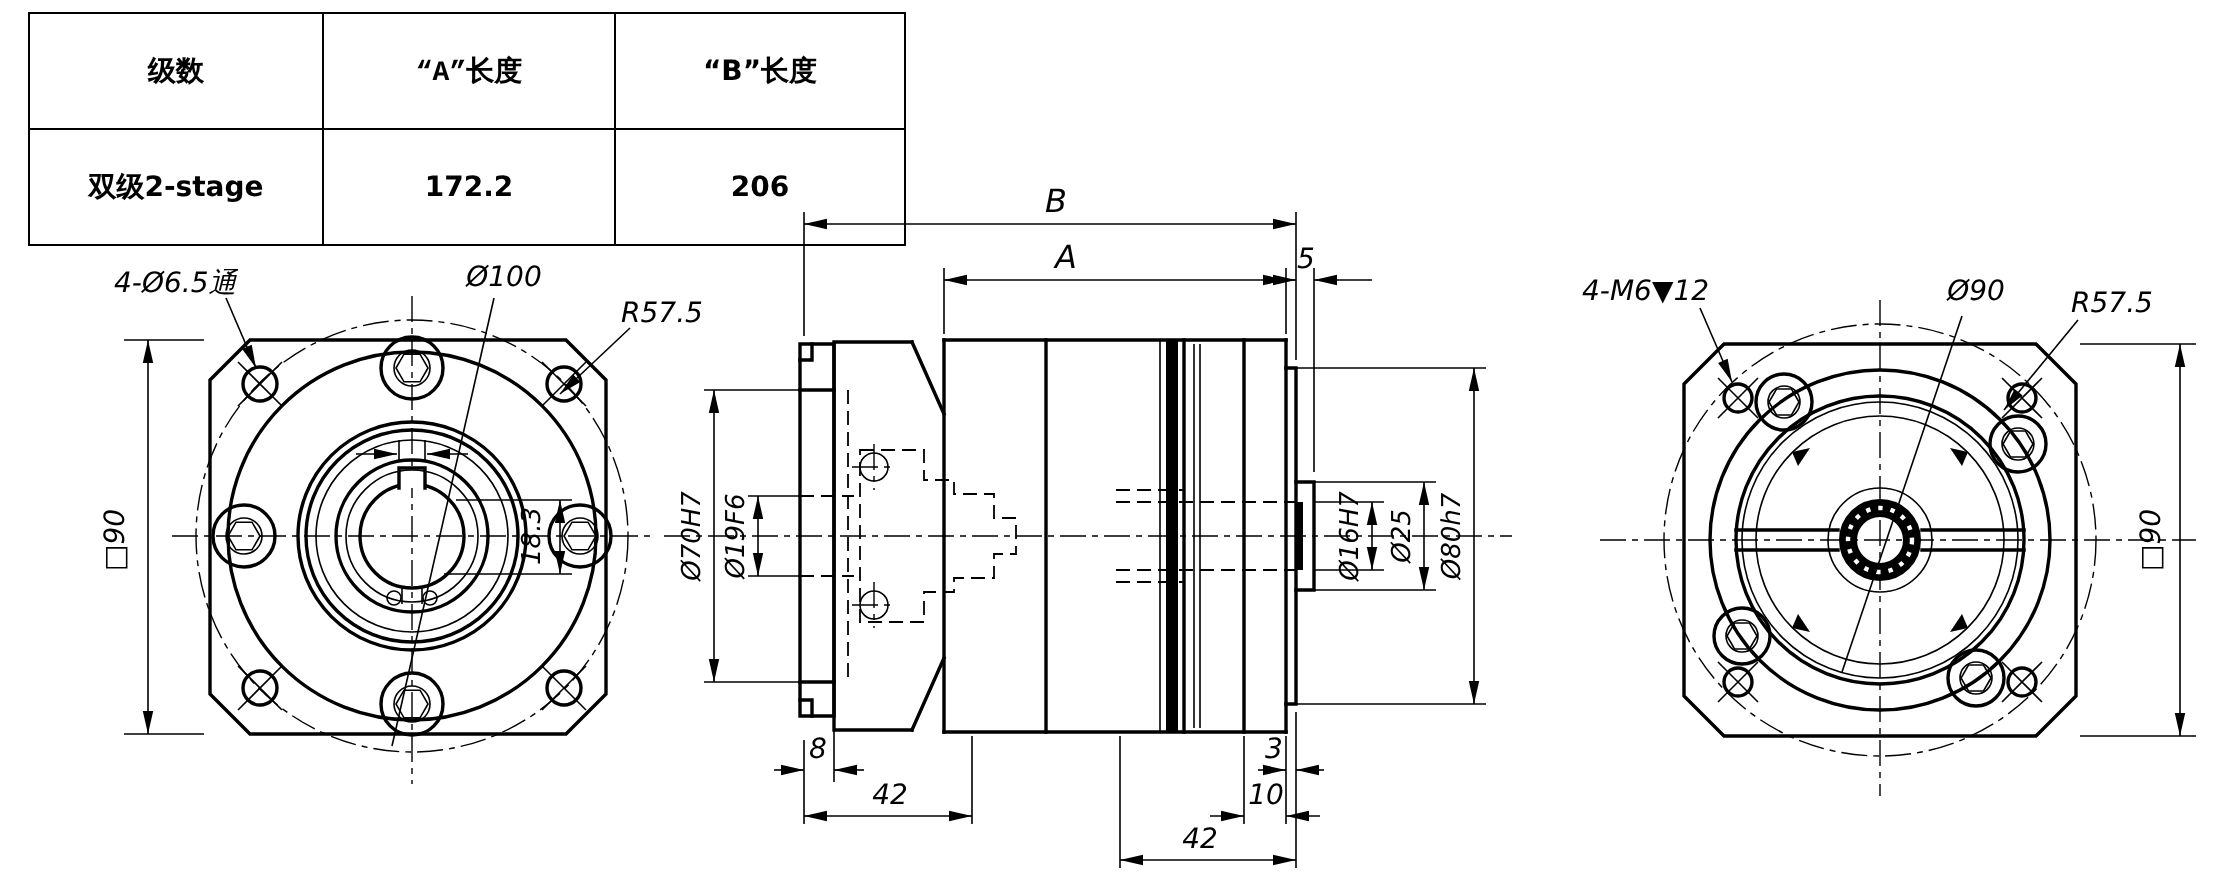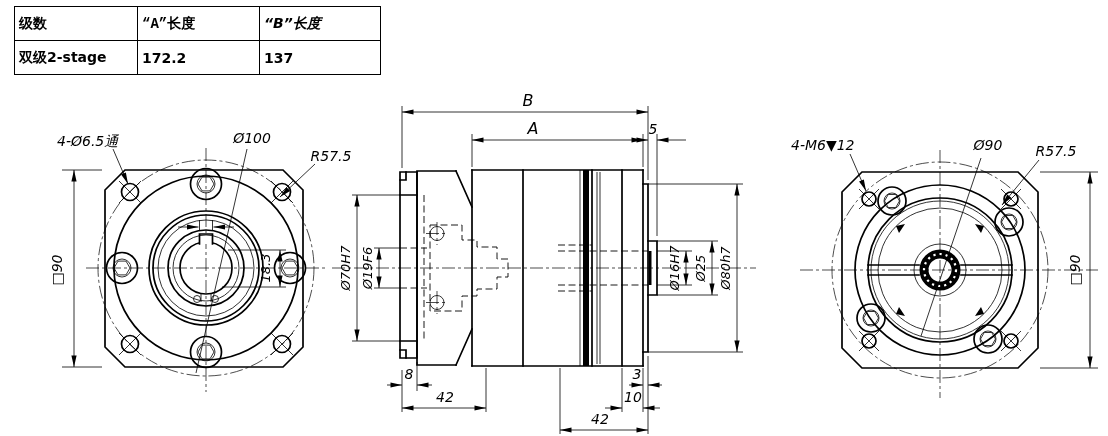--- a/index.html
+++ b/index.html
@@ -1,22 +1,22 @@
 <!DOCTYPE html>
 <html><head>
 <meta charset="utf-8">
 <style>
   html,body{margin:0;padding:0;background:#fff;}
   .canvas{position:relative;width:1108px;height:436px;background:#ffffff;overflow:hidden;
           font-family:"DejaVu Sans",sans-serif;color:#000;}
   table.spec{position:absolute;left:14px;top:6px;border-collapse:collapse;
              font-family:"DejaVu Sans",sans-serif;font-weight:bold;font-size:14px;}
-  table.spec th,table.spec td{border:1.7px solid #000;text-align:left;vertical-align:middle;
-             padding:4px;height:25px;}
-  table.spec .c0{width:114px;} table.spec .c1{width:113px;font-family:Liberation Mono, monospace;} table.spec .c2{width:112px;font-style:italic;}
+  table.spec th,table.spec td{border:1.7px solid #000;text-align:center;vertical-align:middle;
+             padding:16px;height:25px;}
+  table.spec .c0{width:114px;} table.spec .c1{width:113px;font-family:Liberation Mono, monospace;} table.spec .c2{width:112px;}
   svg{position:absolute;left:0;top:0;}
   .thick{stroke:#000;stroke-width:1.7;fill:none;stroke-linecap:square;}
   .thin{stroke:#000;stroke-width:0.8;fill:none;}
   .dim{stroke:#000;stroke-width:0.8;fill:none;}
   .cl{stroke:#000;stroke-width:0.7;fill:none;stroke-dasharray:13 3 3 3;}
   .hid{stroke:#000;stroke-width:0.9;fill:none;stroke-dasharray:7 3.5;}
   text.d{font-family:"DejaVu Sans",sans-serif;font-style:italic;font-size:14px;fill:#000;}
   text.dl{font-family:"DejaVu Sans",sans-serif;font-style:italic;font-size:16px;fill:#000;}
   text.ds{font-family:"DejaVu Sans",sans-serif;font-style:italic;font-size:13px;fill:#000;}
 </style>
@@ -28,21 +28,21 @@
   <table class="spec">
     <tbody>
         <tr>
       <th class="c0">级数</th>
       <th class="c1">“A”长度</th>
       <th class="c2">“B”长度</th>
     </tr>
     <tr>
       <td>双级2-stage</td>
       <td>172.2</td>
-      <td>137</td>
+      <td>206</td>
     </tr>
   </tbody>
     </table>
 
   <svg width="1108" height="436" viewBox="0 0 1108 436">
     <defs>
       <marker id="ar" markerUnits="userSpaceOnUse" markerWidth="14" markerHeight="8" refX="12.5" refY="4" orient="auto-start-reverse">
         <path d="M12.5,4 L1,1.4 L1,6.6 Z" fill="#000"></path>
       </marker>
     </defs>

